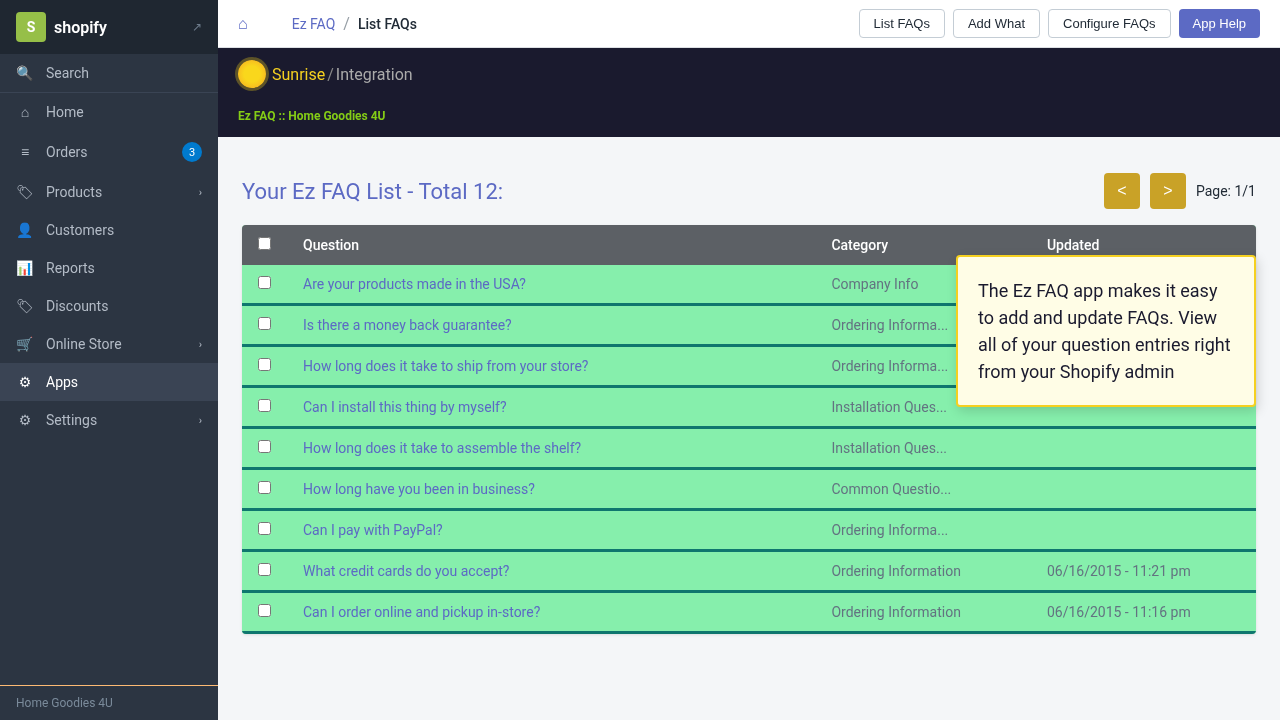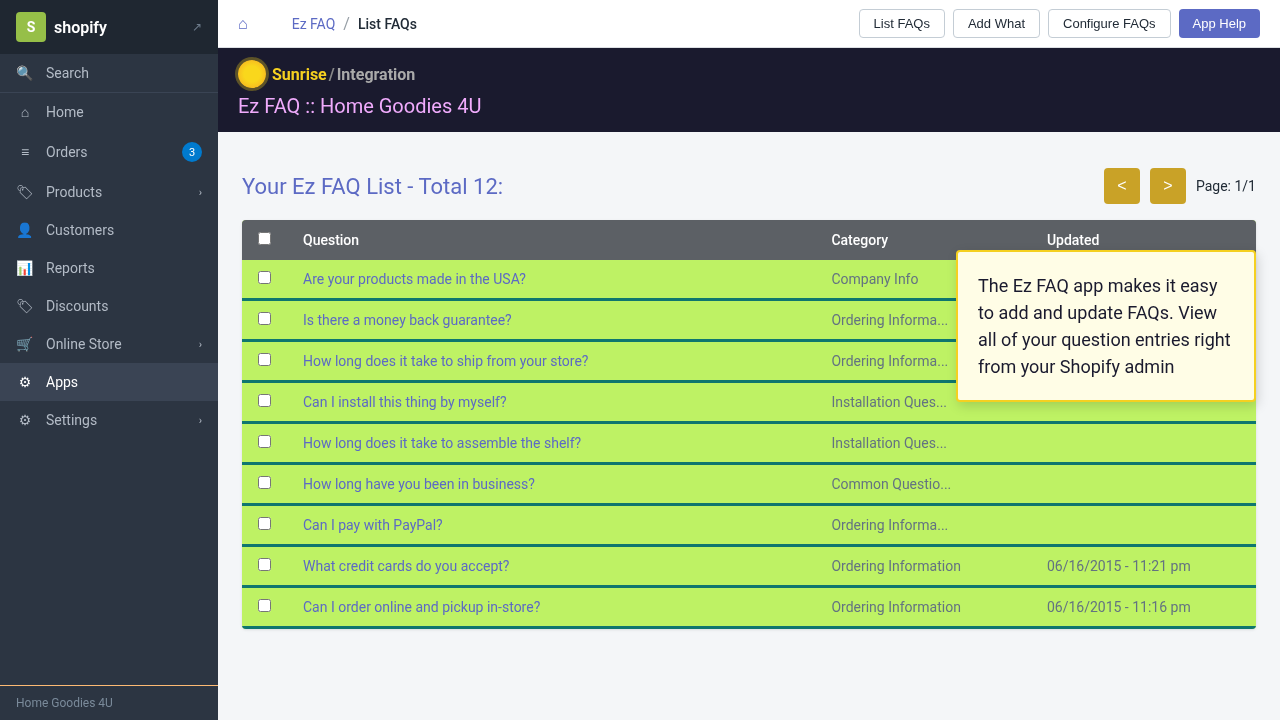--- a/index.html
+++ b/index.html
@@ -126,38 +126,37 @@
       background: #1a1a2e;
       padding: 12px 20px 14px;
       display: flex;
       flex-direction: column;
       gap: 4px;
     }
     .banner-brand {
       display: flex;
       align-items: center;
       gap: 2px;
-      margin-bottom: 2px;
-      font-weight: bold;
+      margin-bottom: 17px;
     }
     .banner-sun {
       width: 28px; height: 28px;
       background: radial-gradient(circle, #f9d71c 40%, #f5a623 100%);
       border-radius: 50%;
       display: inline-block;
       box-shadow: 0 0 0 3px rgba(249,215,28,0.3);
       margin-right: 4px;
     }
     .banner-sunrise { color: #f5d020; }
     .banner-sep-slash { color: #888; }
     .banner-integration { color: #aaa; }
     .banner-title {
-      font-size: 20px;
-      color: #f0abfc;
-      font-weight: 400;
+      font-size: 12px;
+      color: #84cc16;
+      font-weight: 700;
     }
 
     
     .content {
       flex: 1;
       padding: 20px 24px;
       overflow-y: auto;
       background: #f4f6f8;
     }
 
@@ -188,21 +187,21 @@
       font-size: 16px;
       cursor: pointer;
       display: flex; align-items: center; justify-content: center;
     }
     .page-info { font-size: 14px; color: #212b36; }
 
     
     .faq-table {
       width: 100%;
       border-collapse: collapse;
-      background: #bef264;
+      background: #86efac;
       border-radius: 4px;
       overflow: hidden;
       box-shadow: 0 1px 3px rgba(0,0,0,0.1);
       position: relative;
     }
     .faq-table thead tr {
       background: #5c6065;
       color: white;
     }
     .faq-table th {

